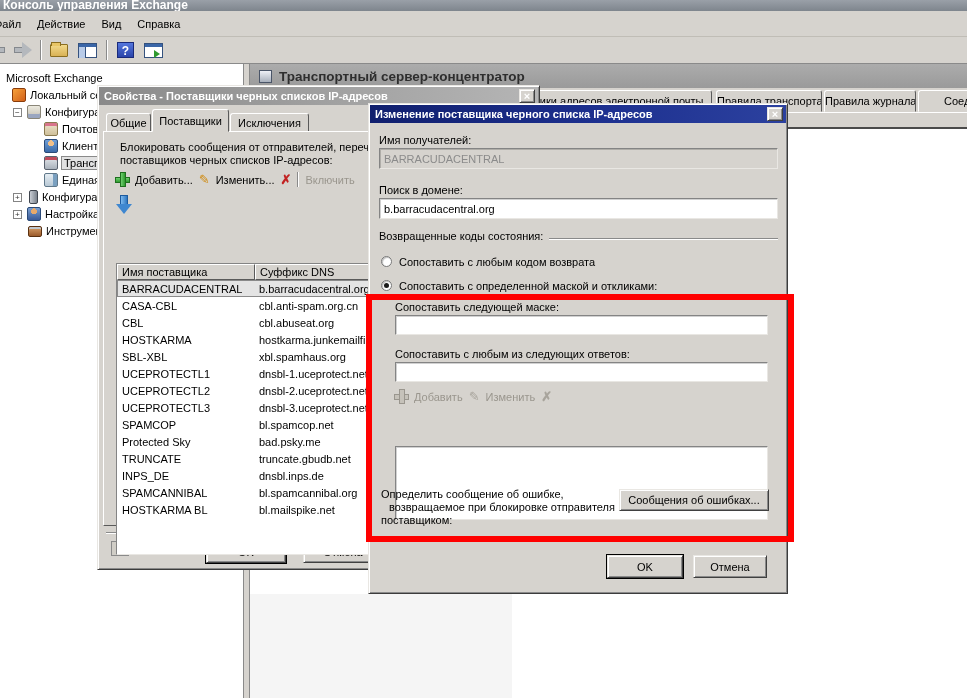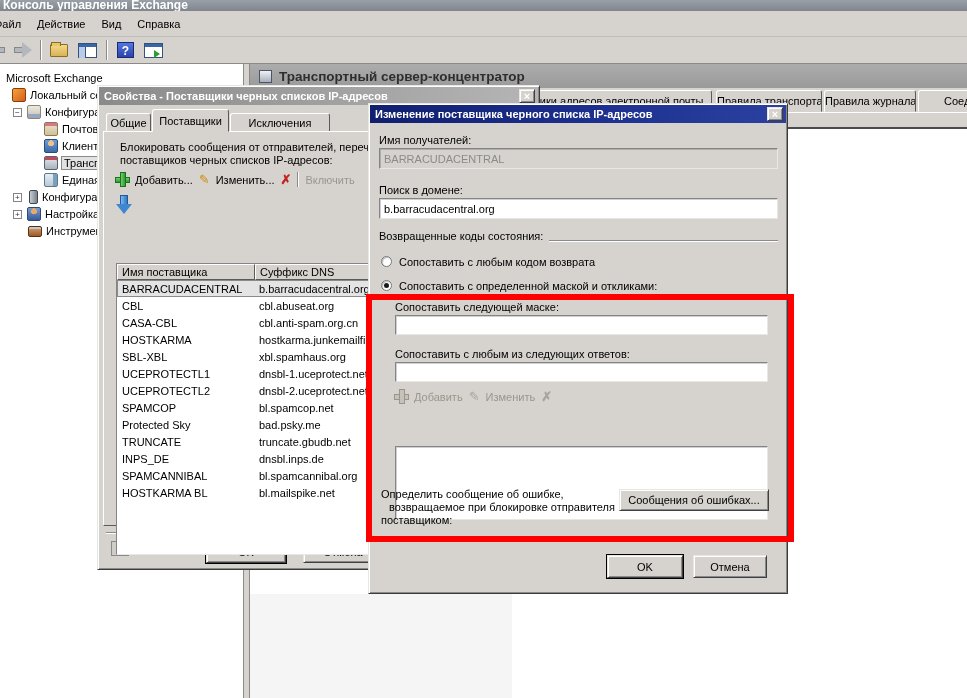--- a/index.html
+++ b/index.html
@@ -137,21 +137,21 @@
   .trow.sel { background:#e4e4e4; outline:1px solid #8a8a8a; outline-offset:-1px; }
 
   .sepline { position:absolute; height:2px; border-top:1px solid #8a8a8a; border-bottom:1px solid #fff; }
   .cmdico { position:absolute; width:18px; height:15px; background:#d0cdc6; border:1px solid #8a8a8a;
             color:#8a8a8a; font:bold 9px/13px "Liberation Mono",monospace; text-align:center; }
 
   .radio { position:absolute; width:11px; height:11px; border-radius:50%; background:#fff;
            border:1px solid #787878; box-shadow:inset 1px 1px 1px rgba(0,0,0,.25); }
   .radio.checked::after { content:""; position:absolute; left:2px; top:2px; width:5px; height:5px;
                           border-radius:50%; background:#1a1a1a; }
-  .grouphdr { position:absolute; display:flex; align-items:flex-end; }
+  .grouphdr { position:absolute; display:flex; align-items:center; }
   .grouphdr .gl { white-space:nowrap; margin-right:6px; }
   .grouphdr .groupline { flex:1; height:2px; margin-top:6px; border-top:1px solid #8a8a8a; border-bottom:1px solid #fff; }
 
   #redrect { position:absolute; left:366px; top:294px; width:428px; height:248px;
              border:6px solid #ff0000; z-index:60; pointer-events:none; }
   #dlg1 { left:97px; top:85px; width:443px; height:485px; z-index:30; }
   #dlg2 { left:368px; top:103px; width:420px; height:491px; z-index:40; }
 </style>
 </head>
 <body>
@@ -255,21 +255,21 @@
     <div id="bottomgray"></div>
   </div>
 
   <div class="dlg win3d" id="dlg1">
     <div class="dlg-title inactive">
       <span>Свойства - Поставщики черных списков IP-адресов</span>
       <span class="btn titlebtn">×</span>
     </div>
 
     <div class="tab" style="left:8px; top:27px; width:45px; height:19px; padding-top:3px;">Общие</div>
-    <div class="tab" style="left:132px; top:27px; width:100px; height:19px; padding-top:3px;">Исключения</div>
+    <div class="tab" style="left:132px; top:27px; width:79px; height:19px; padding-top:3px;">Исключения</div>
     <div class="tab" style="left:54px; top:23px; width:77px; height:23px; padding-top:5px; z-index:3; font-weight:normal;">Поставщики</div>
     <div class="tabpage" style="left:5px; top:45px; width:433px; height:395px; z-index:1;"></div>
 
     <div class="abs nowrap" style="left:22px; top:55px; z-index:2;">Блокировать сообщения от отправителей, перечисленных у следующих</div>
     <div class="abs nowrap" style="left:22px; top:68px; z-index:2;">поставщиков черных списков IP-адресов:</div>
 
     <div class="mini-toolbar" style="left:18px; top:86px; z-index:2;">
       <span class="plusico"></span>
       <span>Добавить...</span>
       <span class="pencil">✎</span>
@@ -285,42 +285,46 @@
       <div class="thead">
         <div class="th" style="width:138px;">Имя поставщика</div>
         <div class="th" style="flex:1;">Суффикс DNS</div>
       </div>
       <div class="tbody">
         <div class="trow sel">
             <span class="c1">BARRACUDACENTRAL</span>
             <span class="c2">b.barracudacentral.org</span>
           </div>
         <div class="trow">
+            <span class="c1">CASA-CBL</span>
+            <span class="c2">cbl.anti-spam.org.cn</span>
+          </div>
+        <div class="trow">
             <span class="c1">CBL</span>
             <span class="c2">cbl.abuseat.org</span>
           </div>
         <div class="trow">
-            <span class="c1">CASA-CBL</span>
-            <span class="c2">cbl.anti-spam.org.cn</span>
-          </div>
-        <div class="trow">
             <span class="c1">HOSTKARMA</span>
             <span class="c2">hostkarma.junkemailfilter.com</span>
           </div>
         <div class="trow">
             <span class="c1">SBL-XBL</span>
             <span class="c2">xbl.spamhaus.org</span>
           </div>
         <div class="trow">
             <span class="c1">UCEPROTECTL1</span>
             <span class="c2">dnsbl-1.uceprotect.net</span>
           </div>
         <div class="trow">
             <span class="c1">UCEPROTECTL2</span>
             <span class="c2">dnsbl-2.uceprotect.net</span>
+          </div>
+        <div class="trow">
+            <span class="c1">UCEPROTECTL3</span>
+            <span class="c2">dnsbl-3.uceprotect.net</span>
           </div>
         <div class="trow">
             <span class="c1">SPAMCOP</span>
             <span class="c2">bl.spamcop.net</span>
           </div>
         <div class="trow">
             <span class="c1">Protected Sky</span>
             <span class="c2">bad.psky.me</span>
           </div>
         <div class="trow">

